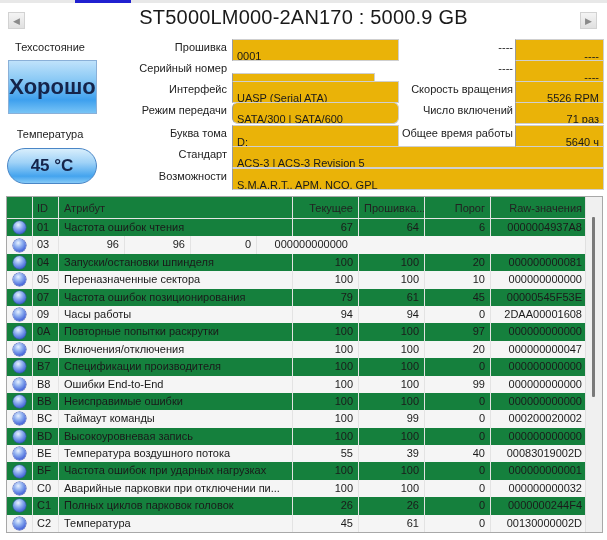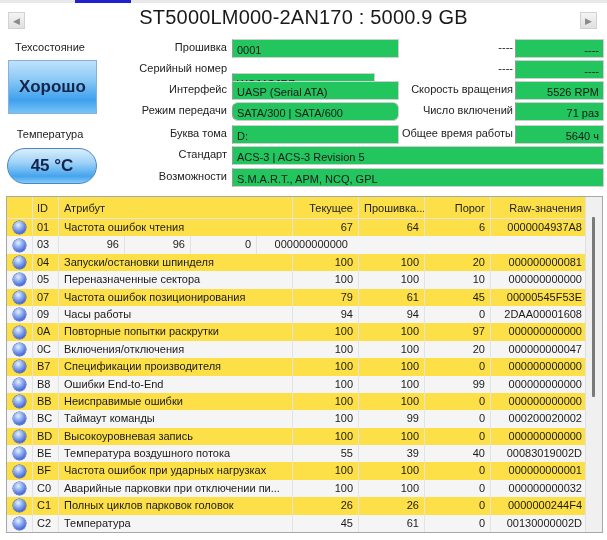--- a/index.html
+++ b/index.html
@@ -11,30 +11,30 @@
 
   .nav-arrow { position: absolute; top: 12px; width: 17px; height: 17px; border: 1px solid #d2d2d2; background: linear-gradient(#f4f4f4,#e0e0e0); display:flex; align-items:center; justify-content:center; color:#8a8a8a; font-size:9px; }
   .nav-left { left: 8px; }
   .nav-right { left: 580px; }
 
   .title { position: absolute; left: 0; top: 6px; width: 607px; text-align: center; font-size: 20px; font-family: "Liberation Sans", sans-serif; color: #1a1a1a; letter-spacing: 0.2px; }
 
   .left-label { position: absolute; left: 0; width: 100px; text-align: center; font-size: 11px; color: #222; font-family: "Liberation Sans", sans-serif; }
   .health-box { position: absolute; left: 8px; top: 60px; width: 89px; height: 54px; border: 1px solid #8ab0d8;
     background: linear-gradient(#bfe2fb 0%, #8ccaf5 35%, #3ea0ee 75%, #78c4f6 100%);
-    display:flex; align-items:center; justify-content:center; font-weight: bold; font-size: 17px; color: #15244a; font-family: "Liberation Sans", sans-serif; }
+    display:flex; align-items:center; justify-content:center; font-weight: bold; font-size: 22px; color: #15244a; font-family: "Liberation Sans", sans-serif; }
   .temp-pill { position: absolute; left: 7px; top: 148px; width: 90px; height: 36px; border-radius: 18px; border: 1px solid #4a86c6;
     background: linear-gradient(#d8eefc 0%, #9fd2f7 40%, #44a4ee 80%, #86caf7 100%);
     display:flex; align-items:center; justify-content:center; font-weight: bold; font-size: 17px; color: #15244a; font-family: "Liberation Sans", sans-serif; }
 
   .field-label { position: absolute; text-align: right; font-size: 11px; color: #222; font-family: "Liberation Sans", sans-serif; }
-  .field-box { position: absolute; height: 19px; border: 1px solid #cfcfcf; border-left-color:#9a9a9a; background:#22c55e; padding: 4px 4px; font-size: 11px; font-family: "Liberation Sans", sans-serif; color:#1a1a1a; white-space: nowrap; overflow:hidden; }
+  .field-box { position: absolute; height: 19px; border: 1px solid #cfcfcf; border-left-color:#9a9a9a; background:#eab308; padding: 10px 4px; font-size: 11px; font-family: "Liberation Sans", sans-serif; color:#1a1a1a; white-space: nowrap; overflow:hidden; }
   .field-box.right { text-align: right; }
 
-  .table-wrap { position: absolute; left: 6px; top: 196px; width: 597px; height: 337px; border: 1px solid #a8a8a8; background:#fde047; overflow: hidden; }
+  .table-wrap { position: absolute; left: 6px; top: 196px; width: 597px; height: 337px; border: 1px solid #a8a8a8; background:#15803d; overflow: hidden; }
   .thead { position: absolute; left: 0; top: 0; height: 22px; width: 100%; display: flex; border-bottom: 1px solid #e5e5e5; }
   .th { height: 22px; line-height: 22px; font-size: 11px; color:#222; font-family: "Liberation Sans", sans-serif; border-right: 1px solid #e3e3e3; padding: 0 5px; white-space: nowrap; overflow:hidden; }
   .tbody { position: absolute; left: 0; top: 22px; width: 100%; }
   .tr { display: flex; height: 17.4px; }
   .tr.alt { background: #f5f5f5; }
   .td { height: 17.4px; line-height: 17.4px; font-size: 11px; font-family: "Liberation Sans", sans-serif; color:#1a1a1a; border-right: 1px solid #e3e3e3; padding: 0 5px; white-space: nowrap; overflow: hidden; text-overflow: ellipsis; }
   .c-icon { width: 26px; padding: 0; display:flex; align-items:center; justify-content:center; }
   .c-id { width: 26px; padding: 0 4px; }
   .c-attr { width: 234px; }
   .c-cur { width: 66px; text-align: right; }

